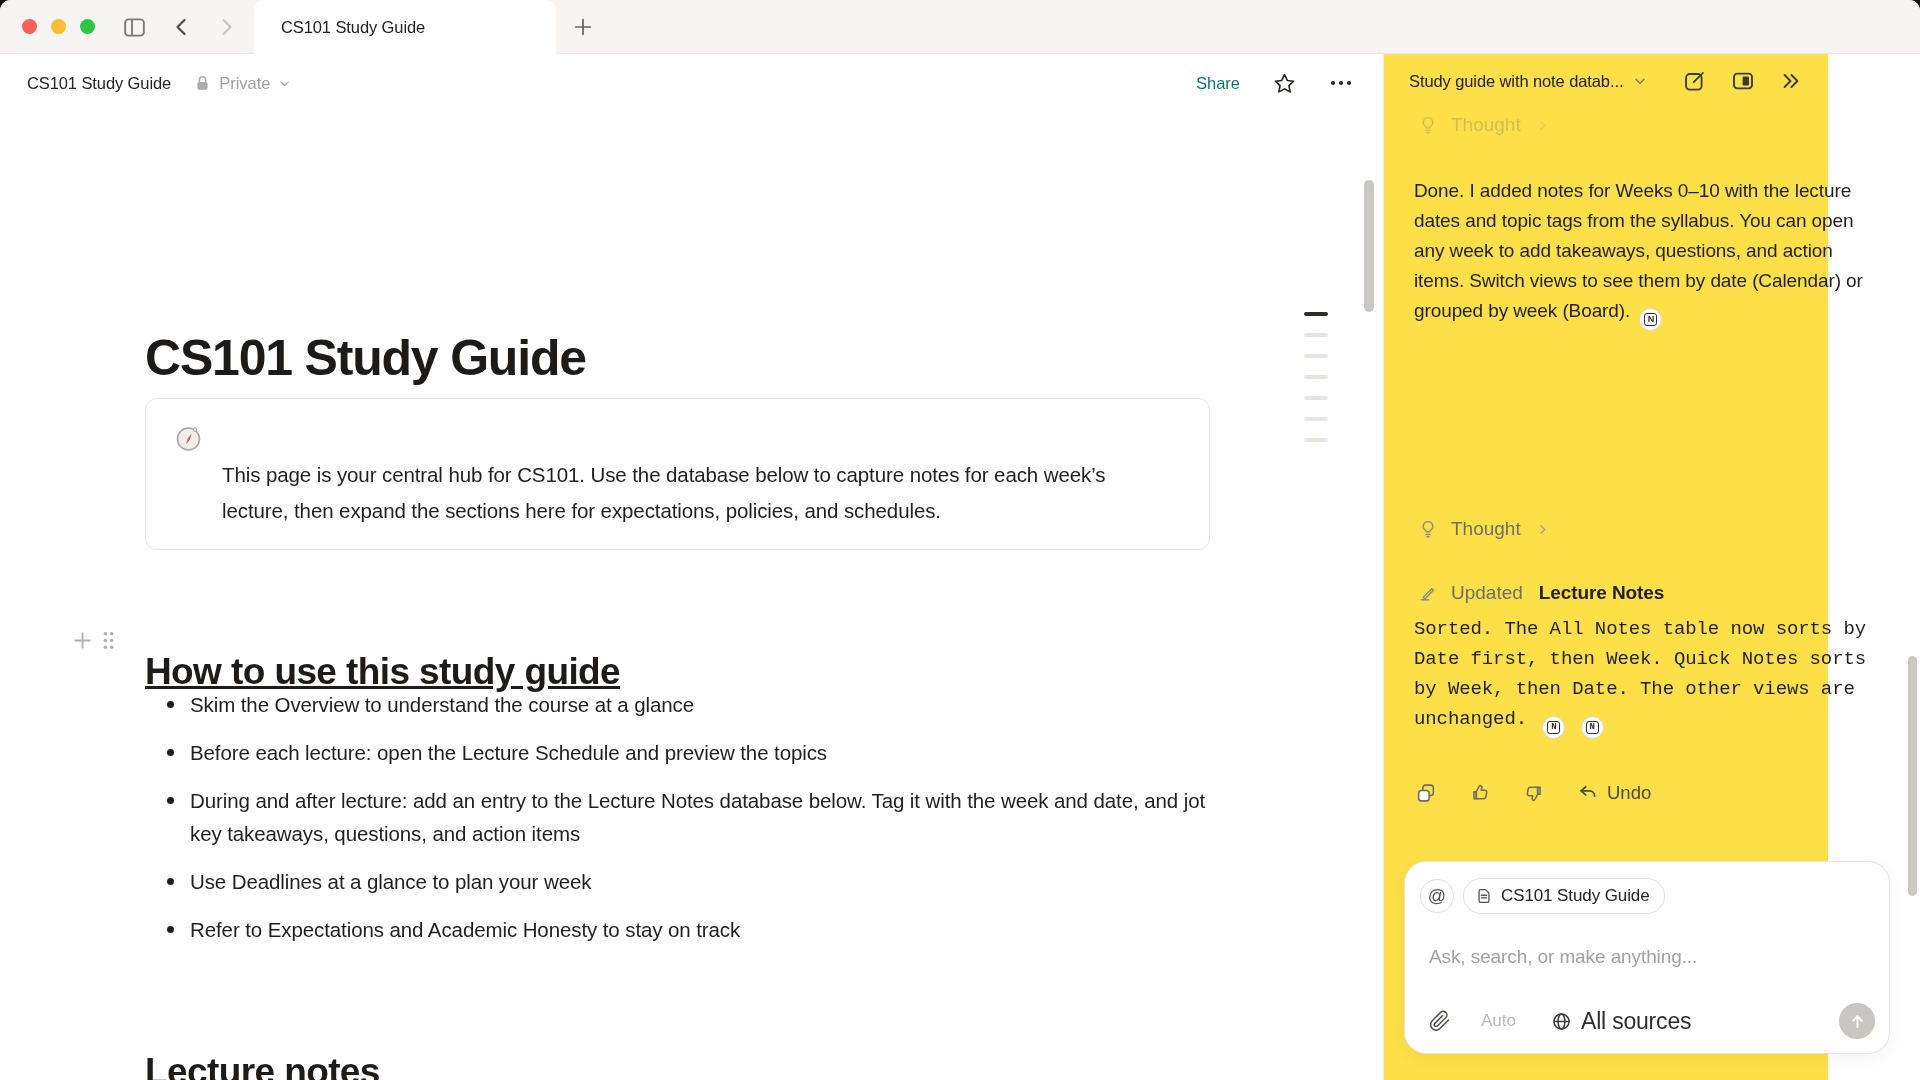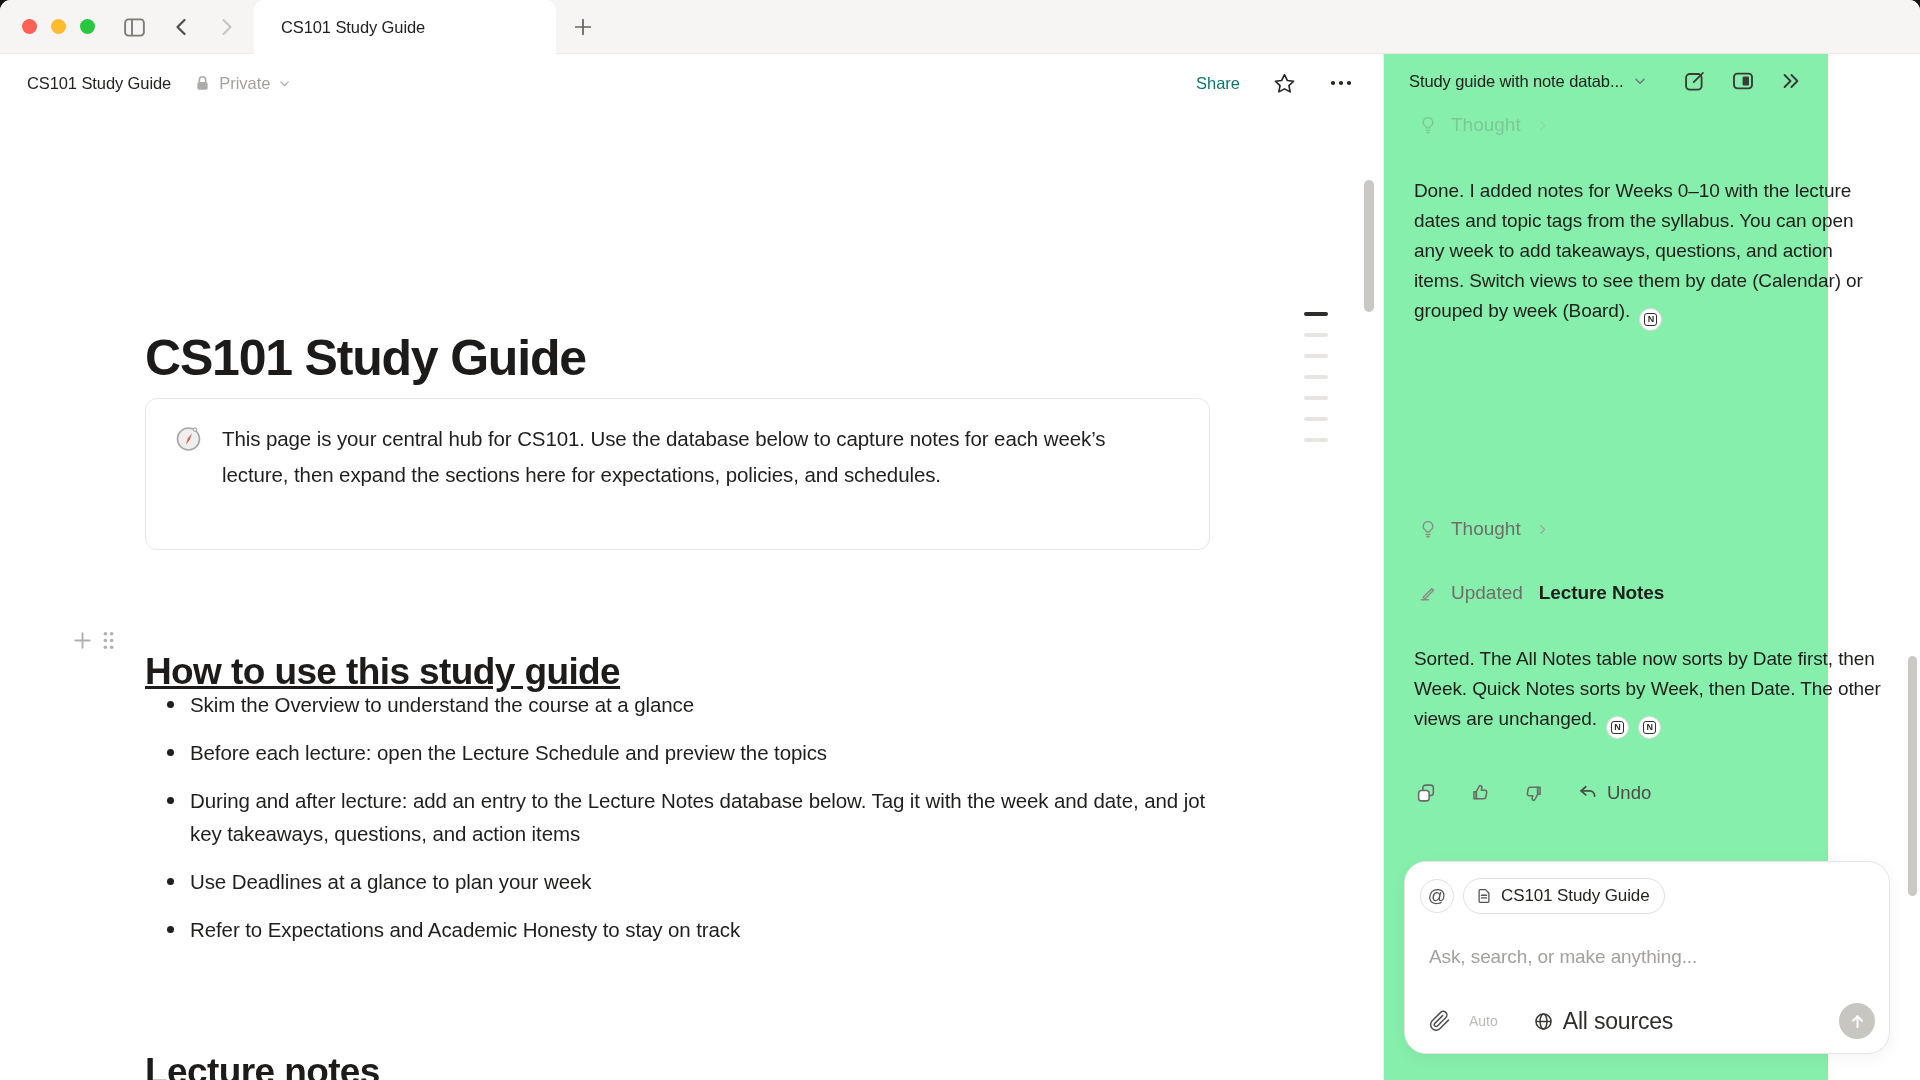--- a/index.html
+++ b/index.html
@@ -20,66 +20,66 @@
   .doc-header{position:absolute;top:0;left:0;right:0;height:58px;display:flex;align-items:center;padding:0 30px 0 27px;}
   .breadcrumb{font-size:16.5px;color:#24231f;letter-spacing:-0.1px;}
   .privacy{display:flex;align-items:center;gap:7px;margin-left:22px;color:#a3a19c;font-size:16.5px;}
   .doc-actions{margin-left:auto;display:flex;align-items:center;gap:33px;}
   .share-btn{font-size:16.5px;color:#0f766e;background:none;border:none;padding:0;}
 
   .content{position:absolute;left:145px;top:0;width:1065px;height:100%;}
   .page-title{position:absolute;top:241px;left:0;font-size:50px;font-weight:700;letter-spacing:-1.2px;color:#1c1b19;}
   .callout{position:absolute;top:344px;left:0;width:1065px;height:152px;border:1px solid #e8e6e3;border-radius:12px;display:flex;gap:20px;padding:22px 30px 22px 29px;}
   .callout-icon{flex:0 0 27px;padding-top:4px;}
-  .callout-text{font-size:20.5px;line-height:36px;color:#201f1d;letter-spacing:-0.1px;max-width:912px;}
+  .callout-text{font-size:20.5px;line-height:36px;color:#201f1d;letter-spacing:-0.1px;max-width:912px;margin-top:36px;}
   .h2-row{position:absolute;top:566px;left:0;}
   .h2{font-size:37px;font-weight:700;letter-spacing:-0.6px;color:#1d1c1a;text-decoration:underline;}
   .block-handles{position:absolute;left:-74px;top:9px;display:flex;gap:7px;align-items:center;}
   .bullets{position:absolute;top:634px;left:0;width:1065px;margin:0;padding:0;list-style:none;}
   .bullets li{position:relative;padding-left:45px;margin-bottom:15px;font-size:20.5px;line-height:33px;color:#201f1d;letter-spacing:-0.1px;}
   .bullets li::before{content:"";position:absolute;left:22px;top:13px;width:7px;height:7px;border-radius:50%;background:#201f1d;}
   .h2-second{position:absolute;top:966px;left:0;}
 
   .toc{position:absolute;left:1304px;top:258px;width:24px;}
   .toc span{display:block;width:24px;height:4px;border-radius:2px;background:#e6e5e2;margin-bottom:17px;}
   .toc span.active{background:#2e2d2a;}
   .main-scrollbar{position:absolute;left:1364px;top:126px;width:10px;height:132px;border-radius:5px;background:#cac8c4;}
 
   
-  .panel{position:absolute;left:1383px;top:54px;width:445px;height:1026px;background:#86efac;border-left:1px solid #ececea;}
+  .panel{position:absolute;left:1383px;top:54px;width:445px;height:1026px;background:#fde047;border-left:1px solid #ececea;}
   .panel-header{position:absolute;top:0;left:0;right:0;height:54px;display:flex;align-items:center;padding:0 26px 0 25px;}
   .panel-title{font-size:16.5px;color:#22211f;letter-spacing:-0.1px;white-space:nowrap;}
   .panel-title-chev{margin-left:10px;display:flex;}
   .panel-header-icons{margin-left:auto;display:flex;align-items:center;gap:25px;}
 
   .faded-thought{position:absolute;top:60px;left:34px;display:flex;align-items:center;gap:13px;opacity:0.3;}
   .thought-label{font-size:19px;color:#6f6e6a;}
   .msg{position:absolute;left:30px;width:472px;font-size:19px;line-height:30px;color:#201f1d;letter-spacing:-0.1px;}
   .msg-1{top:122px;}
-  .msg-2{top:590px;}
+  .msg-2{top:560px;font-family:Liberation Mono, monospace;}
   .n-badge{display:inline-flex;align-items:center;justify-content:center;width:23px;height:23px;border:1.5px solid #d9d7d4;border-radius:50%;vertical-align:-5px;margin-left:4px;background:#fff;}
   .n-inner{display:flex;align-items:center;justify-content:center;width:13px;height:13px;border:1.6px solid #2f2e2b;border-radius:3px;font-size:9px;font-weight:700;color:#2f2e2b;line-height:1;}
   .user-bubble{position:absolute;top:374px;right:50px;height:47px;border-radius:24px;background:#f1f0ee;display:flex;align-items:center;padding:0 23px;font-size:19px;color:#24231f;letter-spacing:-0.1px;}
   .step-row{position:absolute;left:34px;display:flex;align-items:center;gap:13px;}
   .row-thought{top:464px;}
   .row-updated{top:528px;}
   .updated-target{font-size:19px;font-weight:700;color:#201f1d;margin-left:3px;letter-spacing:-0.1px;}
   .chev-right{display:flex;margin-left:2px;}
   .actions-row{position:absolute;top:728px;left:31px;display:flex;align-items:center;gap:32px;}
   .undo-group{display:flex;align-items:center;gap:8px;}
   .undo-label{font-size:18.5px;color:#4c4b47;}
 
   .composer{position:absolute;left:20px;top:807px;width:486px;height:193px;background:#fff;border:1px solid #e7e5e1;border-radius:22px;box-shadow:0 4px 16px rgba(0,0,0,0.05);}
   .composer-row1{position:absolute;top:16px;left:15px;display:flex;align-items:center;gap:9px;}
   .at-btn{width:34px;height:34px;border:1px solid #e3e1de;border-radius:50%;background:#fff;display:flex;align-items:center;justify-content:center;font-size:18px;color:#55534f;}
   .context-chip{height:36px;border:1px solid #e3e1de;border-radius:18px;background:#fff;display:flex;align-items:center;gap:8px;padding:0 14px 0 11px;}
   .chip-label{font-size:17px;color:#24231f;letter-spacing:-0.1px;}
   .composer-input{position:absolute;top:84px;left:24px;right:20px;font-size:19px;color:#a3a19d;letter-spacing:-0.1px;}
   .composer-bottom{position:absolute;left:24px;right:14px;bottom:14px;display:flex;align-items:center;}
-  .auto-label{font-size:14px;color:#bcbab5;margin-left:18px;}
+  .auto-label{font-size:17px;color:#bcbab5;margin-left:30px;}
   .sources-group{display:flex;align-items:center;gap:9px;margin-left:35px;}
   .sources-label{font-size:23px;font-weight:400;color:#2f2e2b;letter-spacing:-0.2px;}
   .send-btn{margin-left:auto;width:36px;height:36px;border-radius:50%;border:none;background:#c8c6c1;display:flex;align-items:center;justify-content:center;}
   .panel-scrollbar{position:absolute;left:524px;top:602px;width:9px;height:240px;border-radius:5px;background:#cbc9c5;}
 </style>
 </head>
 <body>
 
 <div class="window">
 

